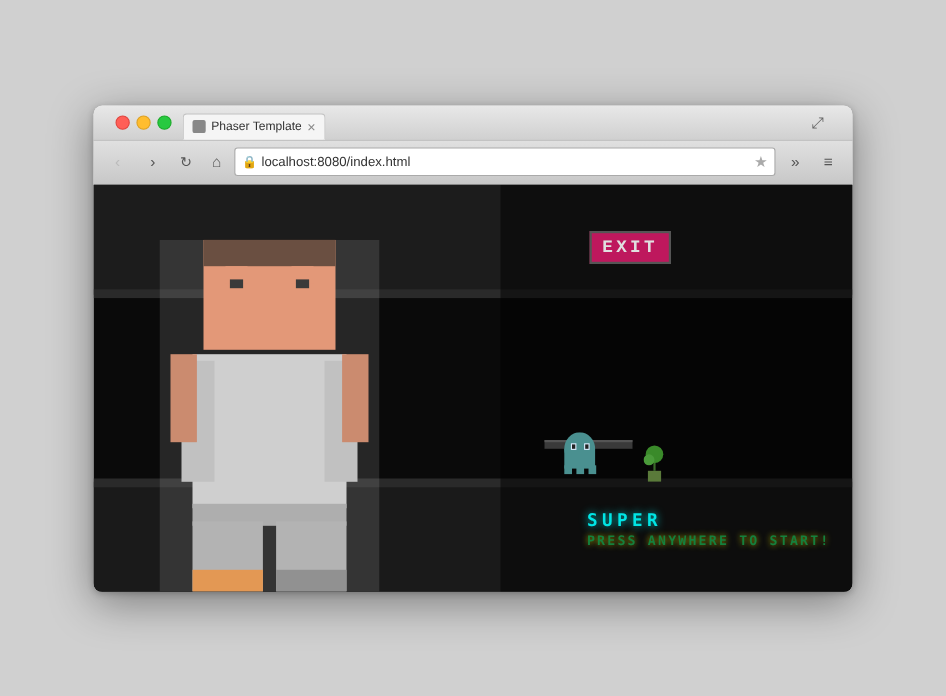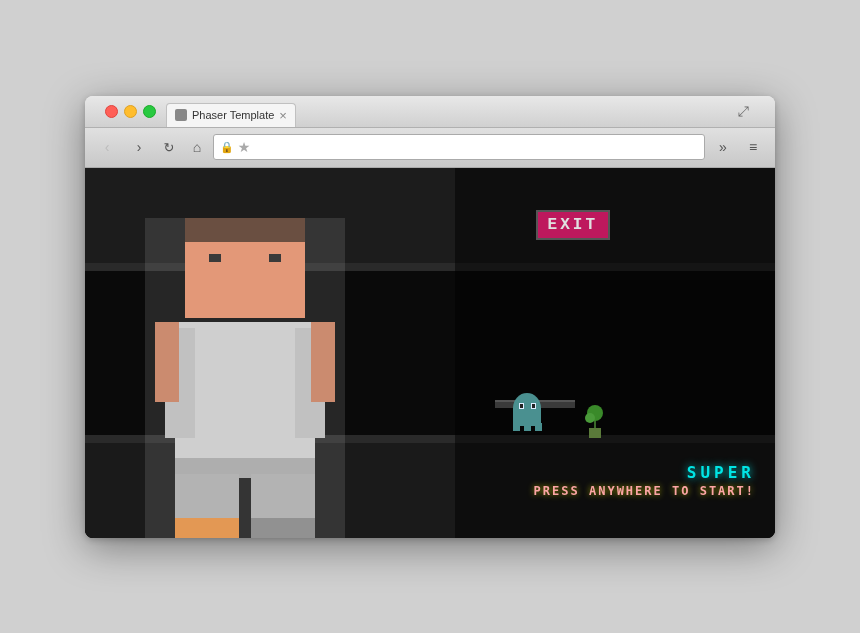--- a/index.html
+++ b/index.html
@@ -270,21 +270,20 @@
       left: 60px;
       width: 200px;
       height: 320px;
     }
 
     
     .game-title-overlay {
       position: absolute;
       bottom: 40px;
       right: 20px;
-      text-align: right;
     }
 
     .super-text {
       font-family: monospace;
       font-size: 16px;
       font-weight: bold;
       color: #00e5e5;
       letter-spacing: 4px;
       text-shadow: 0 0 8px #00cccc;
       margin-bottom: 2px;
@@ -298,21 +297,21 @@
       letter-spacing: 2px;
       text-shadow: 2px 2px 0 #555, -1px -1px 0 #888;
       line-height: 1;
       margin-bottom: 6px;
     }
 
     .press-start-text {
       font-family: monospace;
       font-size: 12px;
       font-weight: bold;
-      color: #fca5a5;
+      color: #15803d;
       letter-spacing: 2px;
       text-shadow: 0 0 6px #aaaa00;
     }
 
     
     .ghost-sprite {
       position: absolute;
       bottom: 105px;
       right: 230px;
       width: 35px;
@@ -371,20 +370,21 @@
   </div>
 
   <div class="toolbar">
     <button class="nav-btn disabled">‹</button>
     <button class="nav-btn">›</button>
     <button class="reload-btn">↻</button>
     <button class="home-btn">⌂</button>
 
     <div class="address-bar">
       <span class="address-icon">🔒</span>
+      <span class="address-text">localhost:8080/index.html</span>
       <span class="bookmark-btn">★</span>
     </div>
 
     <div class="toolbar-extra">
       <button class="nav-btn">»</button>
       <button class="nav-btn">≡</button>
     </div>
   </div>
 
   <div class="content-area">

